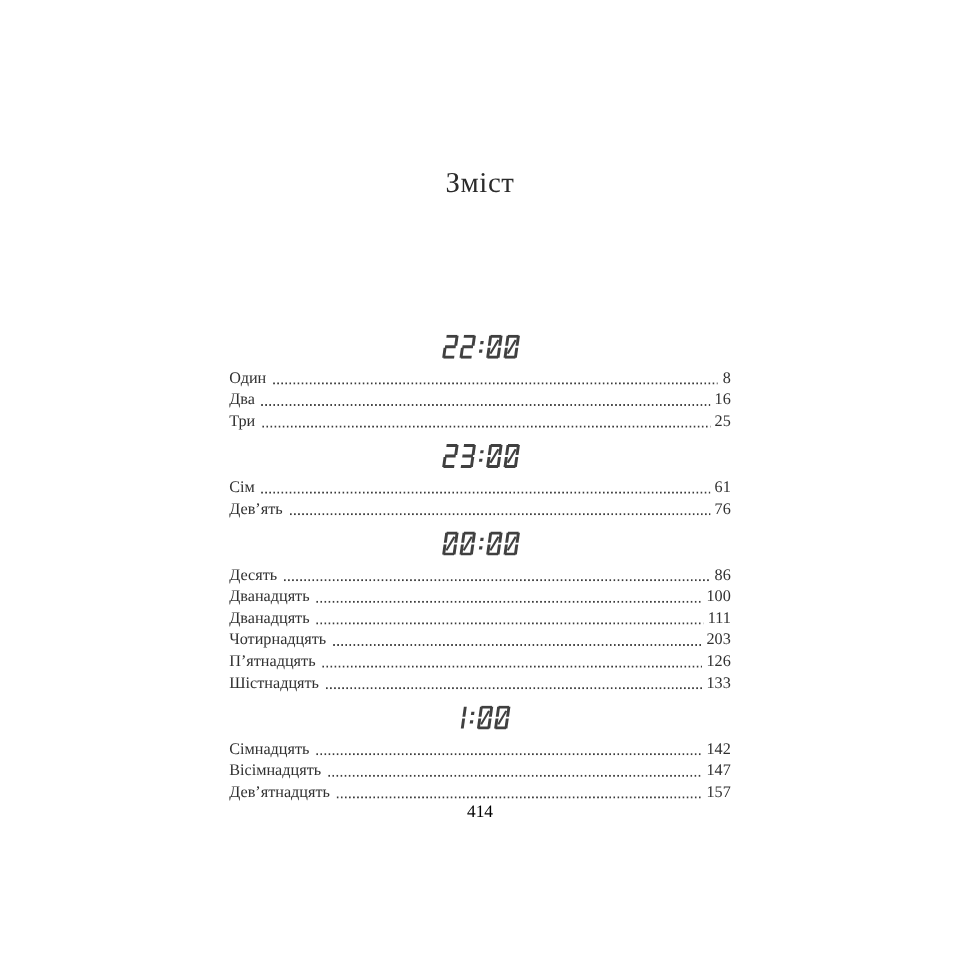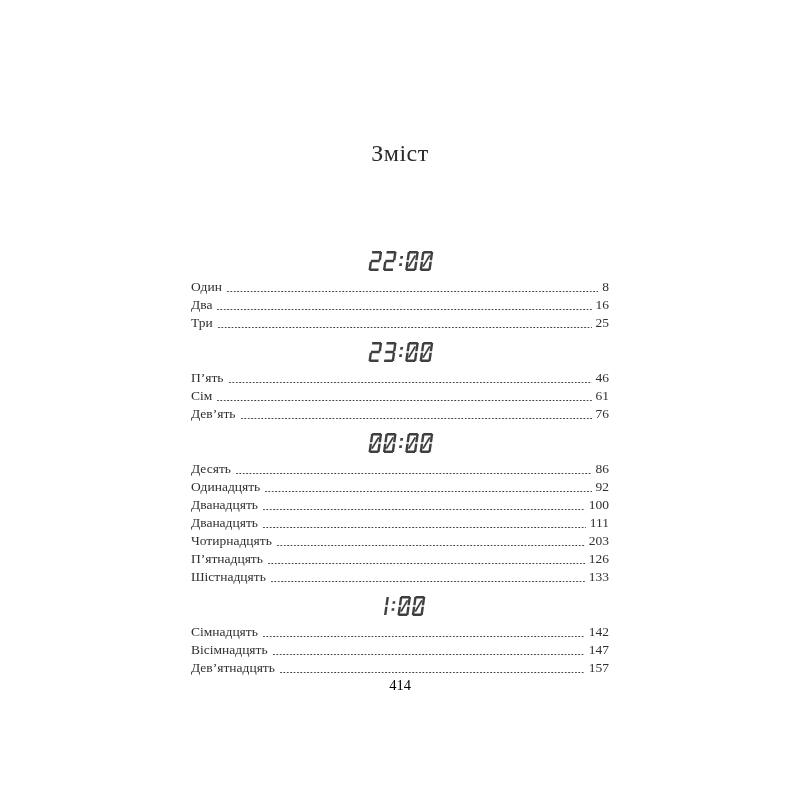--- a/index.html
+++ b/index.html
@@ -19,21 +19,21 @@
   }
   .page{
     width:418px;
     margin:0 auto;
     padding-top:140px;
   }
   .book-title{
     font-size:24px;
     font-weight:400;
     text-align:center;
-    margin:0 0 84px 0;
+    margin:0 0 112px 0;
     letter-spacing:0.5px;
     color:#2b2b2b;
   }
   .toc-section + .toc-section{margin-top:10px;}
   .clock-header{
     text-align:center;
     height:22px;
     margin-bottom:5px;
     color:var(--clock);
   }
@@ -153,25 +153,20 @@
               <rect x="47" y="0" width="8" height="2.2"></rect>
               <rect x="53.8" y="0.8" width="2.2" height="7.5"></rect>
               <rect x="53.8" y="9.7" width="2.2" height="7.5"></rect>
               <rect x="47" y="15.8" width="8" height="2.2"></rect>
               <rect x="46" y="9.7" width="2.2" height="7.5"></rect>
               <rect x="46" y="0.8" width="2.2" height="7.5"></rect>
               <line x1="48.7" y1="14.1" x2="53.3" y2="3.9" stroke-width="1.7" stroke="currentColor"></line>
             </g>
           </svg></div>
     <div class="toc-rows">
-  <div class="toc-row">
-    <span class="chapter-title">П’ять</span>
-    <span class="leader"></span>
-    <span class="chapter-page">46</span>
-  </div>
 
 
   <div class="toc-row">
     <span class="chapter-title">Сім</span>
     <span class="leader"></span>
     <span class="chapter-page">61</span>
   </div>
 
 
   <div class="toc-row">
@@ -217,25 +212,20 @@
               <line x1="48.7" y1="14.1" x2="53.3" y2="3.9" stroke-width="1.7" stroke="currentColor"></line>
             </g>
           </svg></div>
     <div class="toc-rows">
   <div class="toc-row">
     <span class="chapter-title">Десять</span>
     <span class="leader"></span>
     <span class="chapter-page">86</span>
   </div>
 
-  <div class="toc-row">
-    <span class="chapter-title">Одинадцять</span>
-    <span class="leader"></span>
-    <span class="chapter-page">92</span>
-  </div>
 
   <div class="toc-row">
     <span class="chapter-title">Дванадцять</span>
     <span class="leader"></span>
     <span class="chapter-page">100</span>
   </div>
 
   <div class="toc-row">
     <span class="chapter-title">Дванадцять</span>
     <span class="leader"></span>

